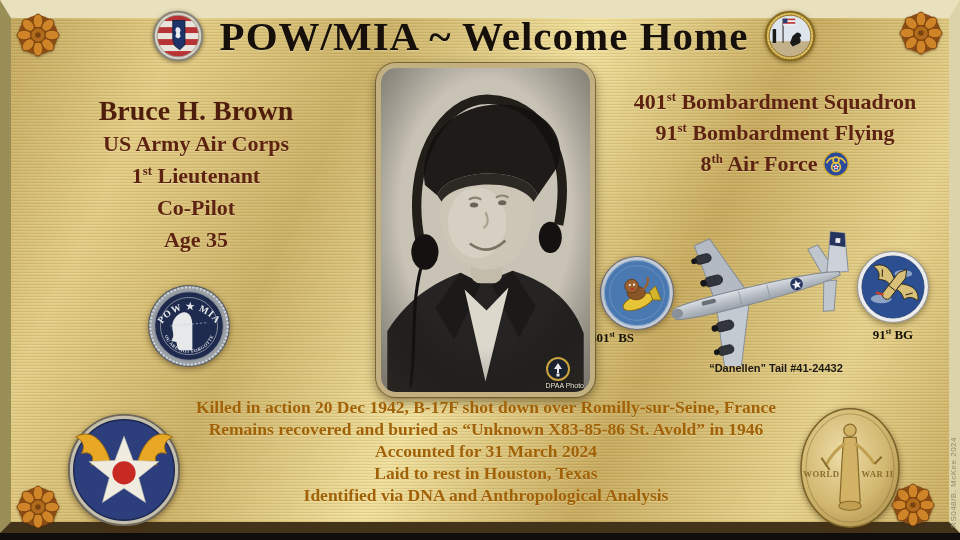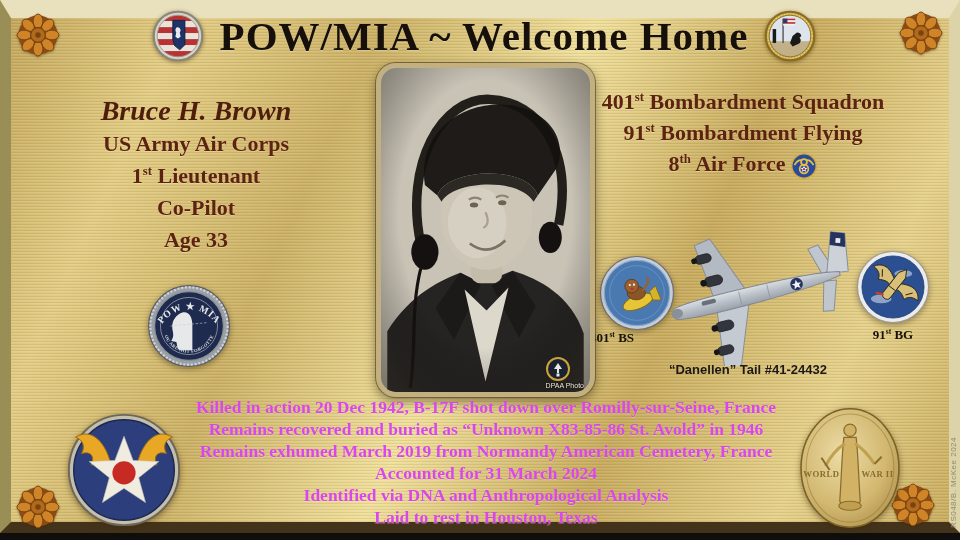--- a/index.html
+++ b/index.html
@@ -18,52 +18,52 @@
   .rosette{position:absolute;width:46px;height:46px;filter:drop-shadow(0 1px 1px rgba(60,35,5,.5));}
 
   
   .title-row{position:absolute;left:0;right:0;top:10px;display:flex;justify-content:center;align-items:center;gap:16px;padding-left:8px;}
   .plaque-title{font-size:41px;font-weight:bold;color:#17100a;letter-spacing:1px;
     text-shadow:0 1px 0 rgba(255,248,214,.35);white-space:nowrap;}
   .title-emblem{width:52px;height:52px;filter:drop-shadow(0 1px 2px rgba(60,40,5,.5));}
 
   
   .left-panel{position:absolute;left:28px;top:94px;width:336px;text-align:center;color:#5e2310;}
-  .left-panel .name{font-size:28px;font-weight:bold;color:#4f1d0b;line-height:34px;font-style:italic;}
+  .left-panel .name{font-size:28px;font-weight:bold;color:#4f1d0b;line-height:34px;}
   .left-panel .line,.right-panel .line{font-size:22px;font-weight:bold;line-height:32px;
     text-shadow:0 1px 0 rgba(255,248,214,.3);}
-  .right-panel{position:absolute;left:560px;top:86px;width:366px;text-align:center;color:#5e2310;}
+  .right-panel{position:absolute;left:592px;top:86px;width:366px;text-align:center;color:#5e2310;}
   .right-panel .line{line-height:31px;}
   sup{font-size:58%;vertical-align:super;line-height:0;}
-  .af-line{display:inline-flex;align-items:flex-end;gap:6px;}
+  .af-line{display:inline-flex;align-items:center;gap:6px;}
   .af-emblem{width:26px;height:26px;}
 
   
   .photo{position:absolute;left:376px;top:63px;width:209px;height:324px;border-radius:20px;
     border:5px solid #c2b081;box-shadow:0 0 0 1px rgba(90,70,30,.65),0 4px 12px rgba(50,35,5,.55);
     overflow:hidden;background:#c9c3b6;}
   .photo svg{display:block;}
   .dpaa{position:absolute;right:6px;bottom:3px;text-align:center;}
   .dpaa-caption{font-family:"Liberation Sans",sans-serif;font-size:7px;color:#f0ead8;
     text-shadow:0 0 2px #000;margin-top:1px;}
 
   
   .pow-medallion{position:absolute;left:147px;top:284px;width:84px;height:84px;filter:drop-shadow(0 2px 3px rgba(60,40,5,.5));}
   .badge-401{position:absolute;left:599px;top:255px;width:76px;height:76px;filter:drop-shadow(0 2px 3px rgba(60,40,5,.45));}
   .badge-91{position:absolute;left:856px;top:250px;width:74px;height:74px;filter:drop-shadow(0 2px 3px rgba(60,40,5,.45));}
   .badge-caption{position:absolute;text-align:center;font-size:13px;font-weight:bold;color:#171209;}
   .cap-401{left:572px;width:80px;top:330px;}
   .cap-91{left:851px;width:84px;top:327px;}
   .b17{position:absolute;left:648px;top:216px;width:222px;height:150px;}
-  .plane-caption{position:absolute;left:632px;width:232px;top:362px;text-align:center;
-    font-family:"Liberation Sans",sans-serif;font-size:13px;font-weight:bold;color:#1c1814;}
+  .plane-caption{position:absolute;left:660px;width:232px;top:362px;text-align:center;
+    font-family:"Liberation Sans",sans-serif;font-size:11px;font-weight:bold;color:#1c1814;}
 
   
   .memorial{position:absolute;left:150px;top:396px;width:672px;text-align:center;
-    font-size:17.5px;font-weight:bold;color:#d946ef;line-height:22px;
+    font-size:17.5px;font-weight:bold;color:#a16207;line-height:22px;
     text-shadow:0 1px 0 rgba(255,248,214,.25);}
 
   .aac-emblem{position:absolute;left:66px;top:412px;width:116px;height:116px;filter:drop-shadow(0 2px 3px rgba(60,40,5,.5));}
   .ww2-medal{position:absolute;left:799px;top:406px;width:102px;height:124px;filter:drop-shadow(0 2px 3px rgba(60,40,5,.5));}
 
   .credit{position:absolute;right:2px;bottom:12px;writing-mode:vertical-rl;transform:rotate(180deg);
     font-family:"Liberation Sans",sans-serif;font-size:8px;color:#8b8266;letter-spacing:.5px;opacity:.9;}
 </style>
 </head>
 <body>
@@ -184,21 +184,21 @@
         </g>
         <circle cx="30" cy="30" r="24" fill="none" stroke="#8a6c20" stroke-width="1"></circle>
       </svg>
     </div>
 
     <div class="left-panel">
       <div class="name">Bruce H. Brown</div>
       <div class="line">US Army Air Corps</div>
       <div class="line"><span>1</span><sup>st</sup><span> Lieutenant</span></div>
       <div class="line">Co-Pilot</div>
-      <div class="line">Age 33</div>
+      <div class="line">Age 35</div>
     </div>
 
     <svg class="pow-medallion" viewBox="0 0 100 100">
       <circle cx="50" cy="50" r="48" fill="#9aa0a6" stroke="#5a6066" stroke-width="1.5"></circle>
       <circle cx="50" cy="50" r="46" fill="none" stroke="#cfd5db" stroke-width="2.5" stroke-dasharray="2.5 2"></circle>
       <circle cx="50" cy="50" r="41" fill="#1f2b4e" stroke="#8a9098" stroke-width="1.5"></circle>
       <circle cx="50" cy="50" r="34" fill="none" stroke="#aeb4bc" stroke-width="0.8"></circle>
       <defs>
         <path id="arcTop" d="M14,56 A38,38 0 0 1 86,56" fill="none"></path>
         <path id="arcBot" d="M21,62 A31,31 0 0 0 79,62" fill="none"></path>
@@ -352,24 +352,23 @@
           <path d="M12,6 L16,12 L13,12 L13,16 L11,16 L11,12 L8,12 Z" fill="#e8e8e8"></path>
           <rect x="10.5" y="16.5" width="3" height="3" fill="#e8e8e8"></rect>
         </svg>
         <div class="dpaa-caption">DPAA Photo</div>
       </div>
     </div>
 
     <div class="memorial">
       <div>Killed in action 20 Dec 1942, B-17F shot down over Romilly-sur-Seine, France</div>
       <div>Remains recovered and buried as “Unknown X83-85-86 St. Avold” in 1946</div>
-      <div>Remains exhumed March 2019 from Normandy American Cemetery, France</div>
       <div>Accounted for 31 March 2024</div>
+      <div>Laid to rest in Houston, Texas</div>
       <div>Identified via DNA and Anthropological Analysis</div>
-      <div>Laid to rest in Houston, Texas</div>
     </div>
 
     <svg class="aac-emblem" viewBox="0 0 120 120">
       <circle cx="60" cy="60" r="57" fill="#c4beac" stroke="#6e685a" stroke-width="2"></circle>
       <circle cx="60" cy="60" r="52" fill="#2c3e7c" stroke="#1c2850" stroke-width="1.5"></circle>
       <g fill="#e8a826" stroke="#9a6a0e" stroke-width="1">
         <path d="M48,60 C42,30 26,16 10,26 C18,29 20,36 16,43 C26,40 30,46 26,55 C36,50 44,54 42,64 Z"></path>
         <path d="M72,60 C78,30 94,16 110,26 C102,29 100,36 104,43 C94,40 90,46 94,55 C84,50 76,54 78,64 Z"></path>
       </g>
       <polygon points="60,25 69.4,50.1 96.1,51.3 75.2,67.9 82.3,93.7 60,79 37.7,93.7 44.8,67.9 23.9,51.3 50.6,50.1" fill="#f0ece0" stroke="#c8c4b4" stroke-width="0.6"></polygon>

